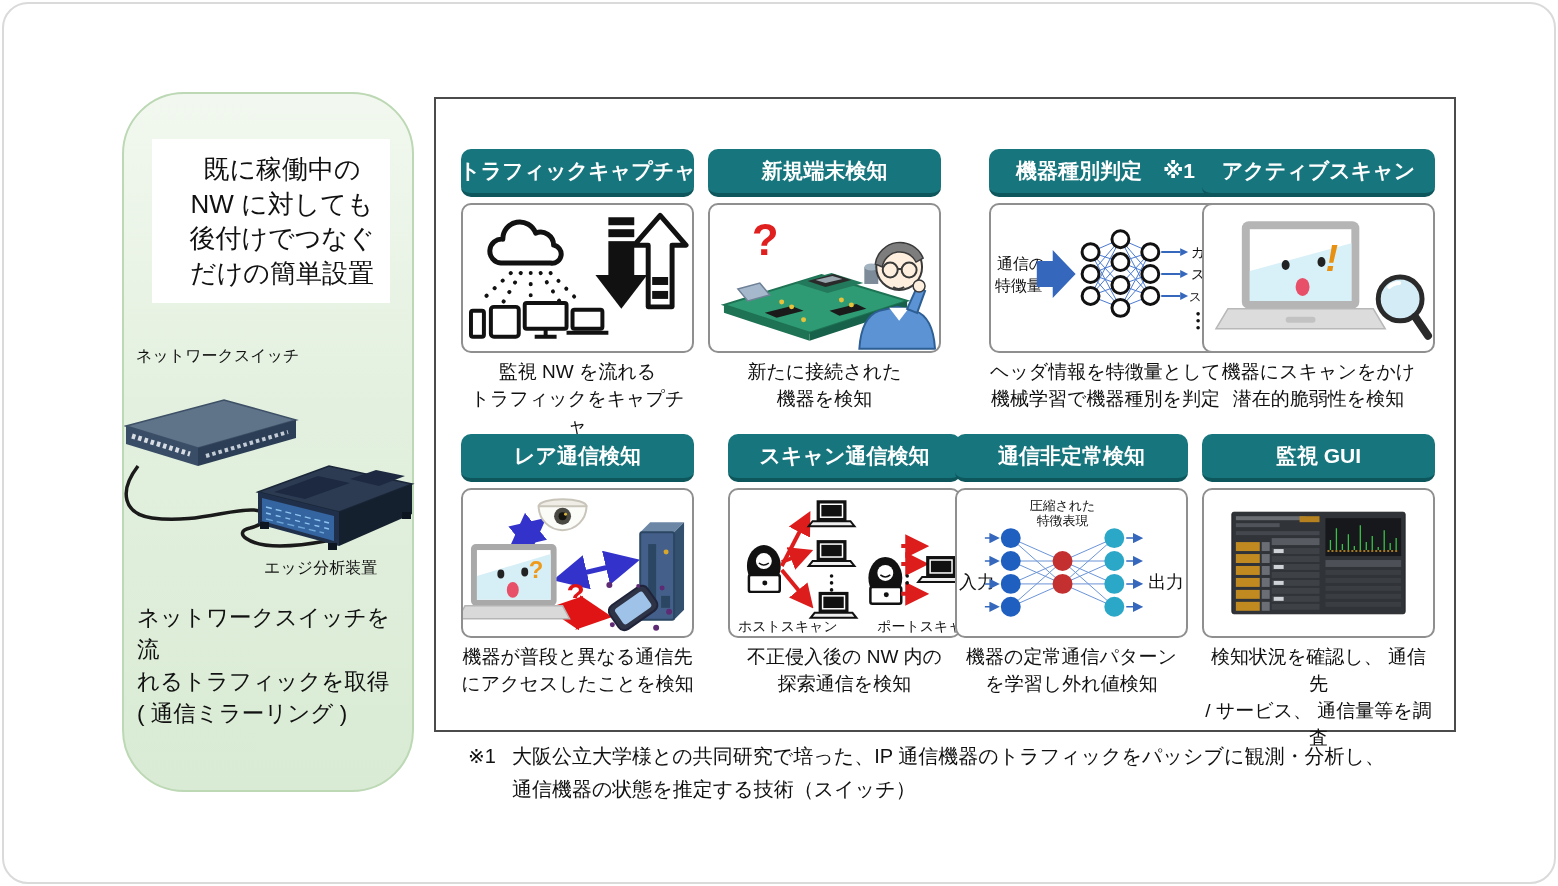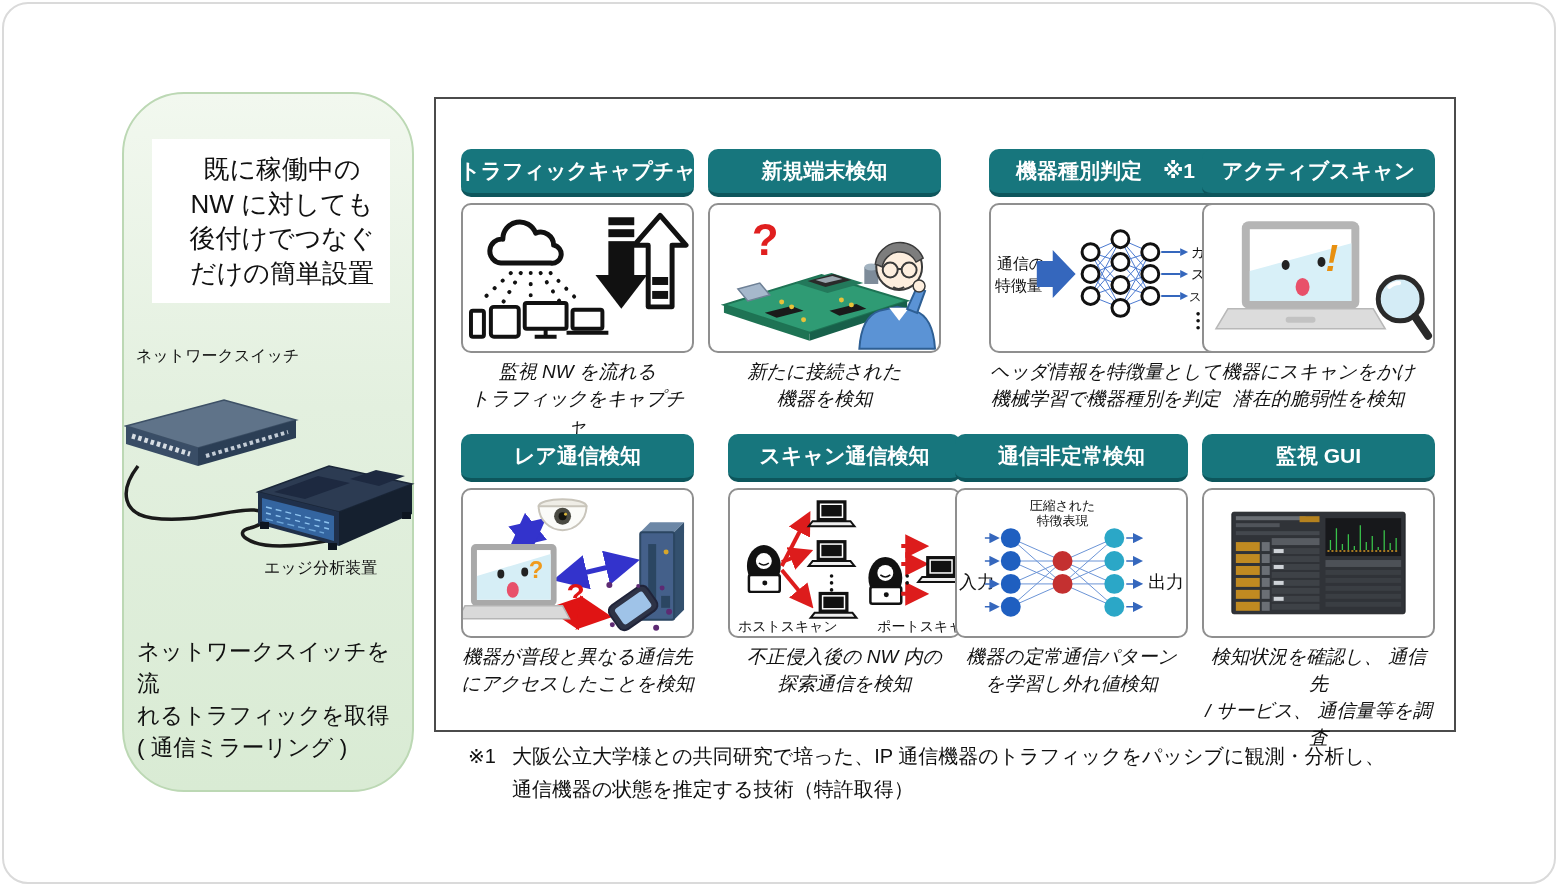--- a/index.html
+++ b/index.html
@@ -11,37 +11,37 @@
   .left-panel{position:absolute;left:118px;top:88px;width:292px;height:700px;
       border-radius:62px;border:2px solid #bcd8b4;
       background:linear-gradient(180deg,#f2f8ef 0%,#e3f0df 45%,#d9ebd4 100%);
       box-sizing:border-box;}
   .headline-box{position:absolute;left:28px;top:45px;width:238px;height:164px;
       background:#fff;box-sizing:border-box;padding:13px 0 0 22px;text-align:center;}
   .headline-box .txt{font-size:26px;line-height:1.33;white-space:pre-line;color:#111;}
   .lbl{position:absolute;font-size:16px;color:#111;white-space:nowrap;}
   .lbl-switch{left:12px;top:252px;}
   .lbl-edge{left:140px;top:464px;text-align:center;}
-  .left-bottom{position:absolute;left:13px;top:542px;width:270px;
+  .left-bottom{position:absolute;left:13px;top:508px;width:270px;
       font-size:22.5px;line-height:1.42;white-space:pre-line;color:#111;}
   .left-art{position:absolute;left:0;top:0;width:292px;height:700px;pointer-events:none;}
 
   
   .right-panel{position:absolute;left:430px;top:93px;width:1022px;height:635px;
       border:2px solid #4b4b4b;background:#fff;box-sizing:border-box;}
   .card{position:absolute;width:233px;}
   .card-header{height:44px;border-radius:10px;background:var(--teal,#17767d);
       border-bottom:4px solid var(--teal_dark,#0d565c);
       display:flex;align-items:center;justify-content:center;
       color:#fff;font-size:21px;font-weight:bold;letter-spacing:0;white-space:nowrap;}
   .card-illo{margin-top:6px;height:146px;border:2px solid #8f8f8f;border-radius:10px;
       background:#fff;box-sizing:content-box;overflow:hidden;}
   .card-illo svg{display:block;width:100%;height:100%;}
   .card-caption{margin-top:6px;text-align:center;font-size:19px;line-height:1.42;
-      white-space:pre-line;color:#111;font-style:italic;}
+      white-space:pre-line;color:#111;}
 
   
   .footnote{position:absolute;left:464px;top:736px;display:flex;gap:16px;
       font-size:20px;line-height:1.65;color:#111;}
   .footnote .lines{white-space:pre-line;}
 
   svg text{font-family:"Liberation Sans","DejaVu Sans",sans-serif;}
 </style>
 </head>
 <body>
@@ -515,16 +515,16 @@
       </div>
       <div class="card-caption">検知状況を確認し、 通信先
 / サービス、 通信量等を調査</div>
     </div>
 
   </div>
 
   <div class="footnote">
     <span>※1</span>
     <span class="lines">大阪公立大学様との共同研究で培った、IP 通信機器のトラフィックをパッシブに観測・分析し、
-通信機器の状態を推定する技術（特許取得）</span>
+通信機器の状態を推定する技術（スイッチ）</span>
   </div>
 
 </div>
 
 </body></html>

